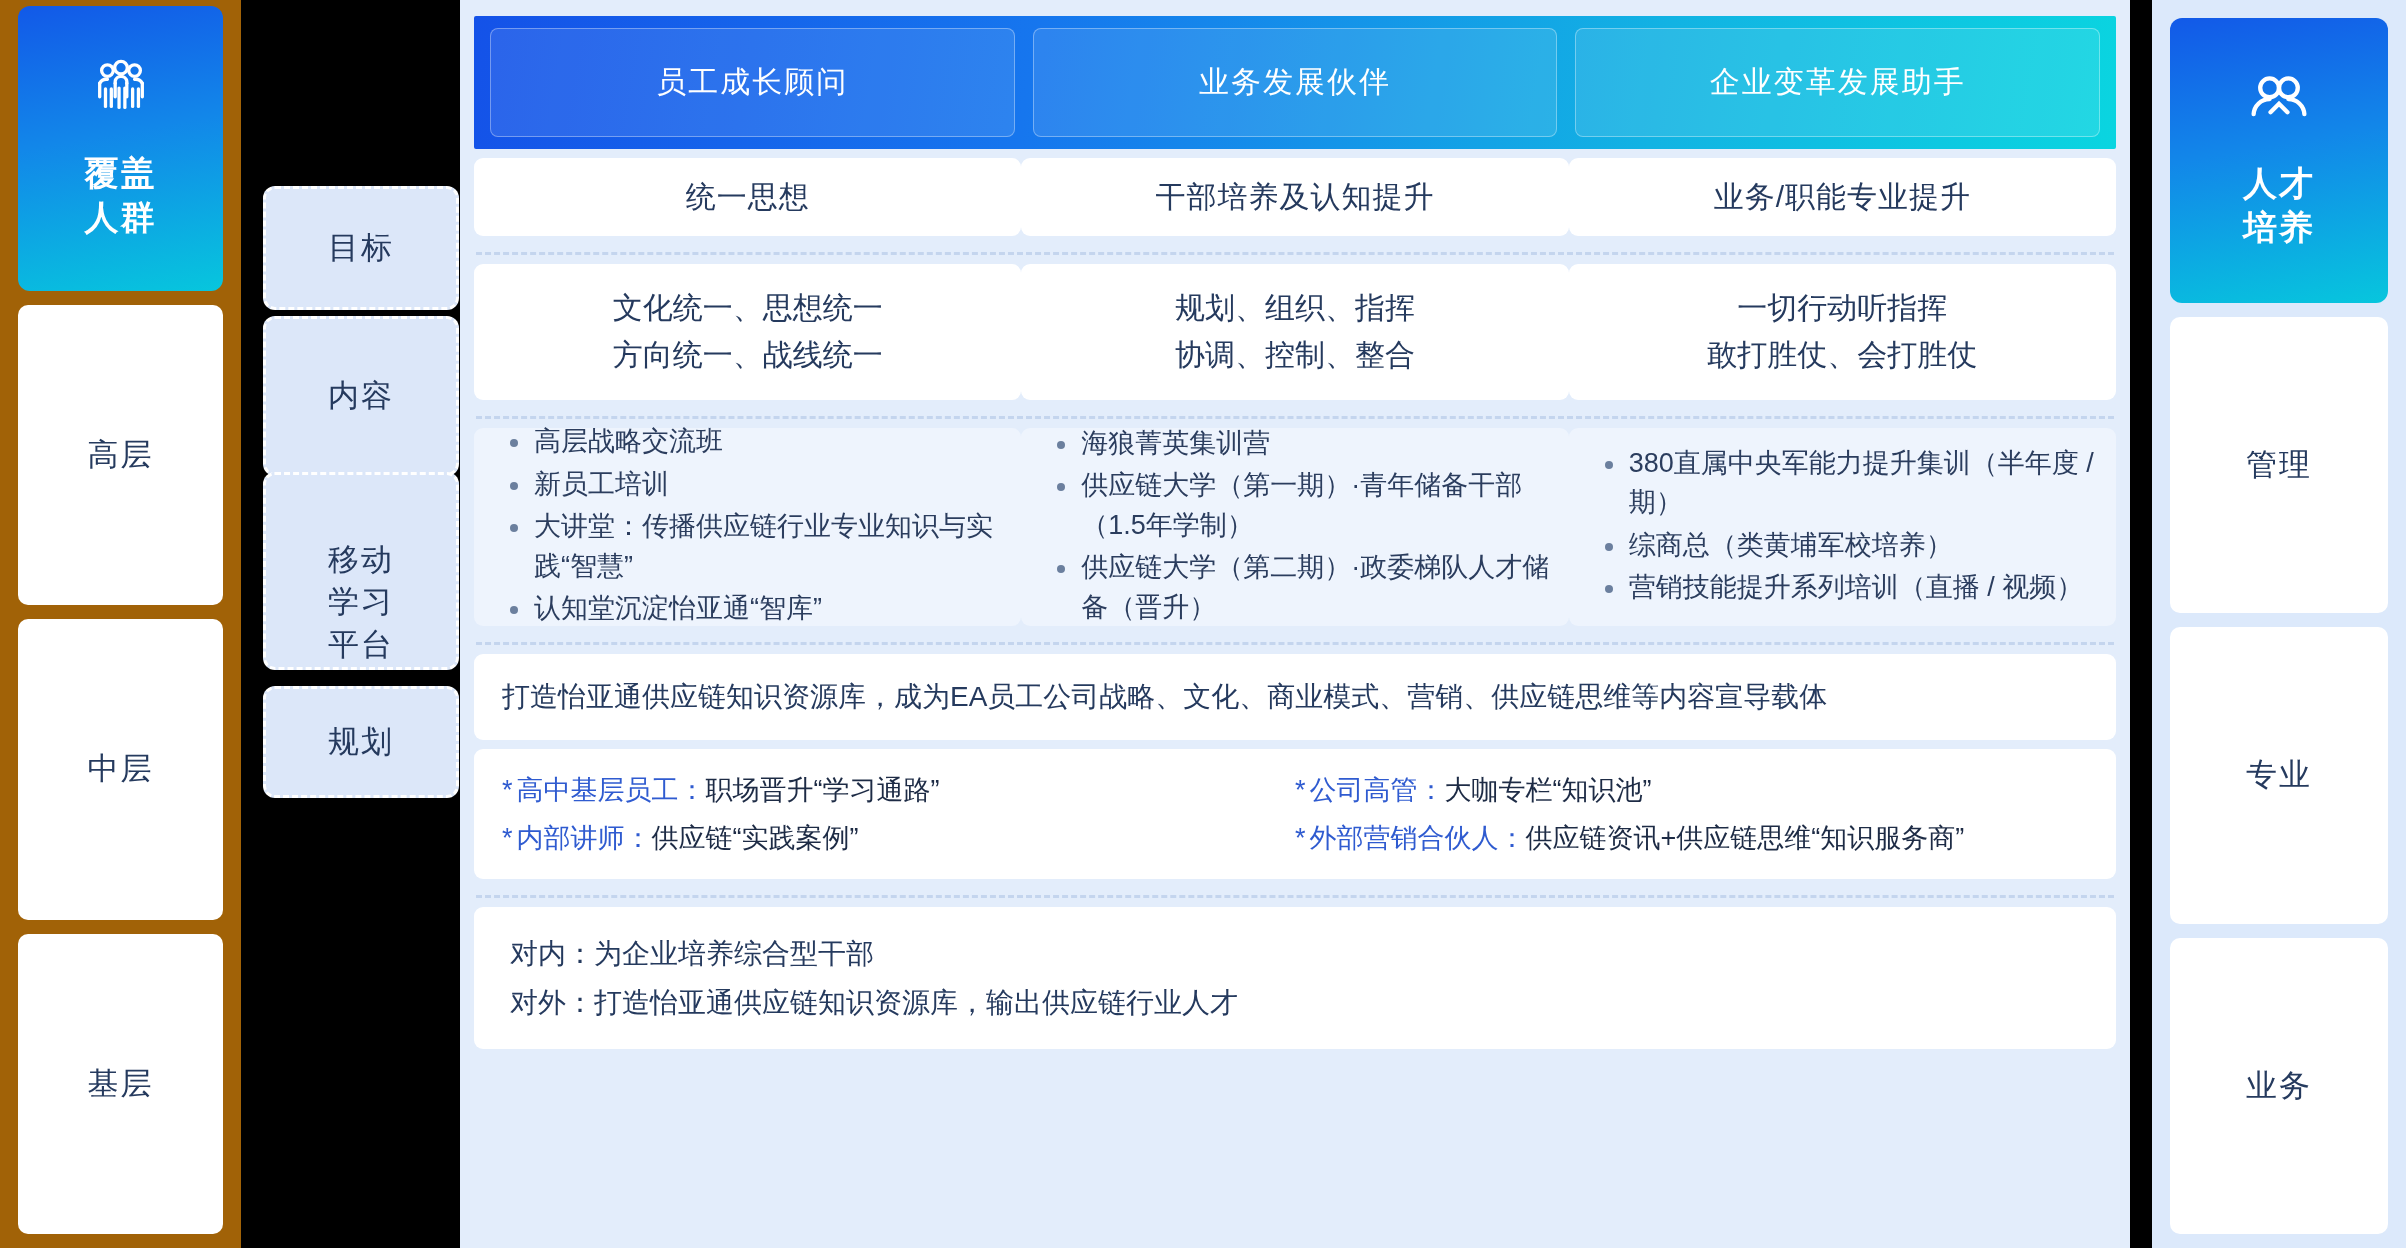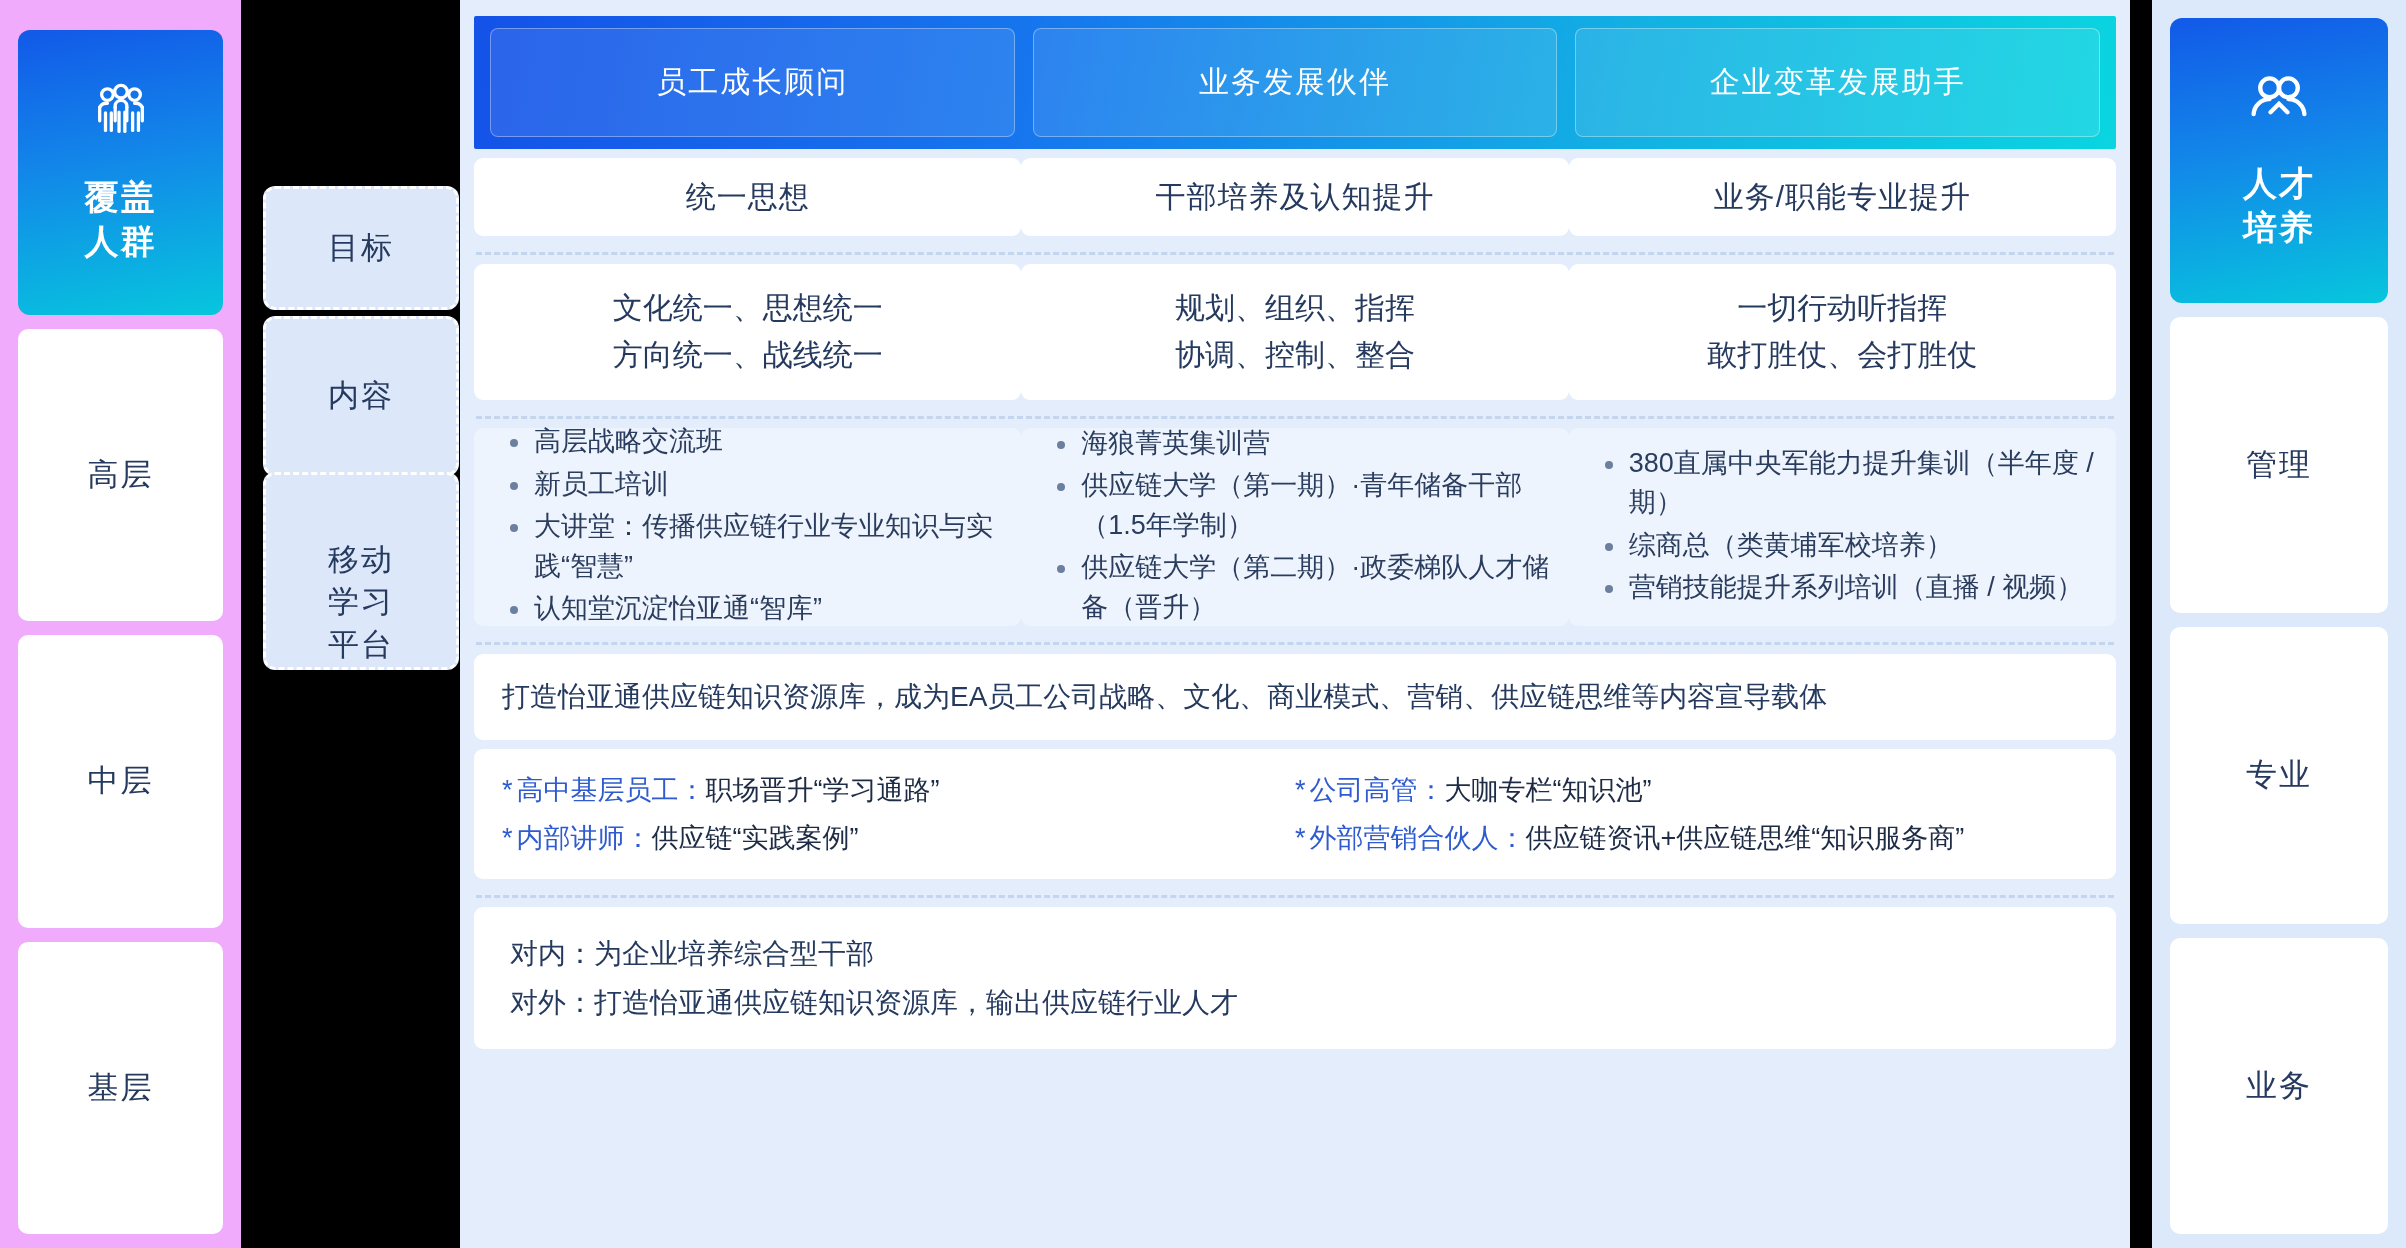--- a/index.html
+++ b/index.html
@@ -14,23 +14,23 @@
     position: relative;
     width: 2406px; height: 1248px;
     background: #e3edfb;
   }
 
   
   .left-rail {
     position: absolute;
     left: 0; top: 0;
     width: 241px; height: 1248px;
-    background: #f0abfc;
+    background: #a16207;
     display: flex; flex-direction: column;
-    padding: 30px 18px 14px 18px;
+    padding: 6px 18px 14px 18px;
     gap: 14px;
   }
   .rail-head {
     border-radius: 12px;
     color: #fff;
     display: flex; flex-direction: column;
     align-items: center; justify-content: center;
     gap: 28px;
   }
   .left-rail .rail-head { height: 285px; flex: none; }
@@ -253,20 +253,23 @@
         <span>目标</span>
       </div>
     <div class="dim-item" style="top:316px;height:160px;">
         <span>内容</span>
       </div>
     <div class="dim-item" style="top:472px;height:198px;align-items:flex-end;">
         <span style="white-space:pre-line">移动
 学习
 平台</span>
       </div>
+    <div class="dim-item" style="top:686px;height:112px;">
+        <span>规划</span>
+      </div>
   </div>
 
   <div class="main">
 
     <div class="hero">
       <div class="hero-tab">
           <span>员工成长顾问</span>
         </div>
       <div class="hero-tab">
           <span>业务发展伙伴</span>

